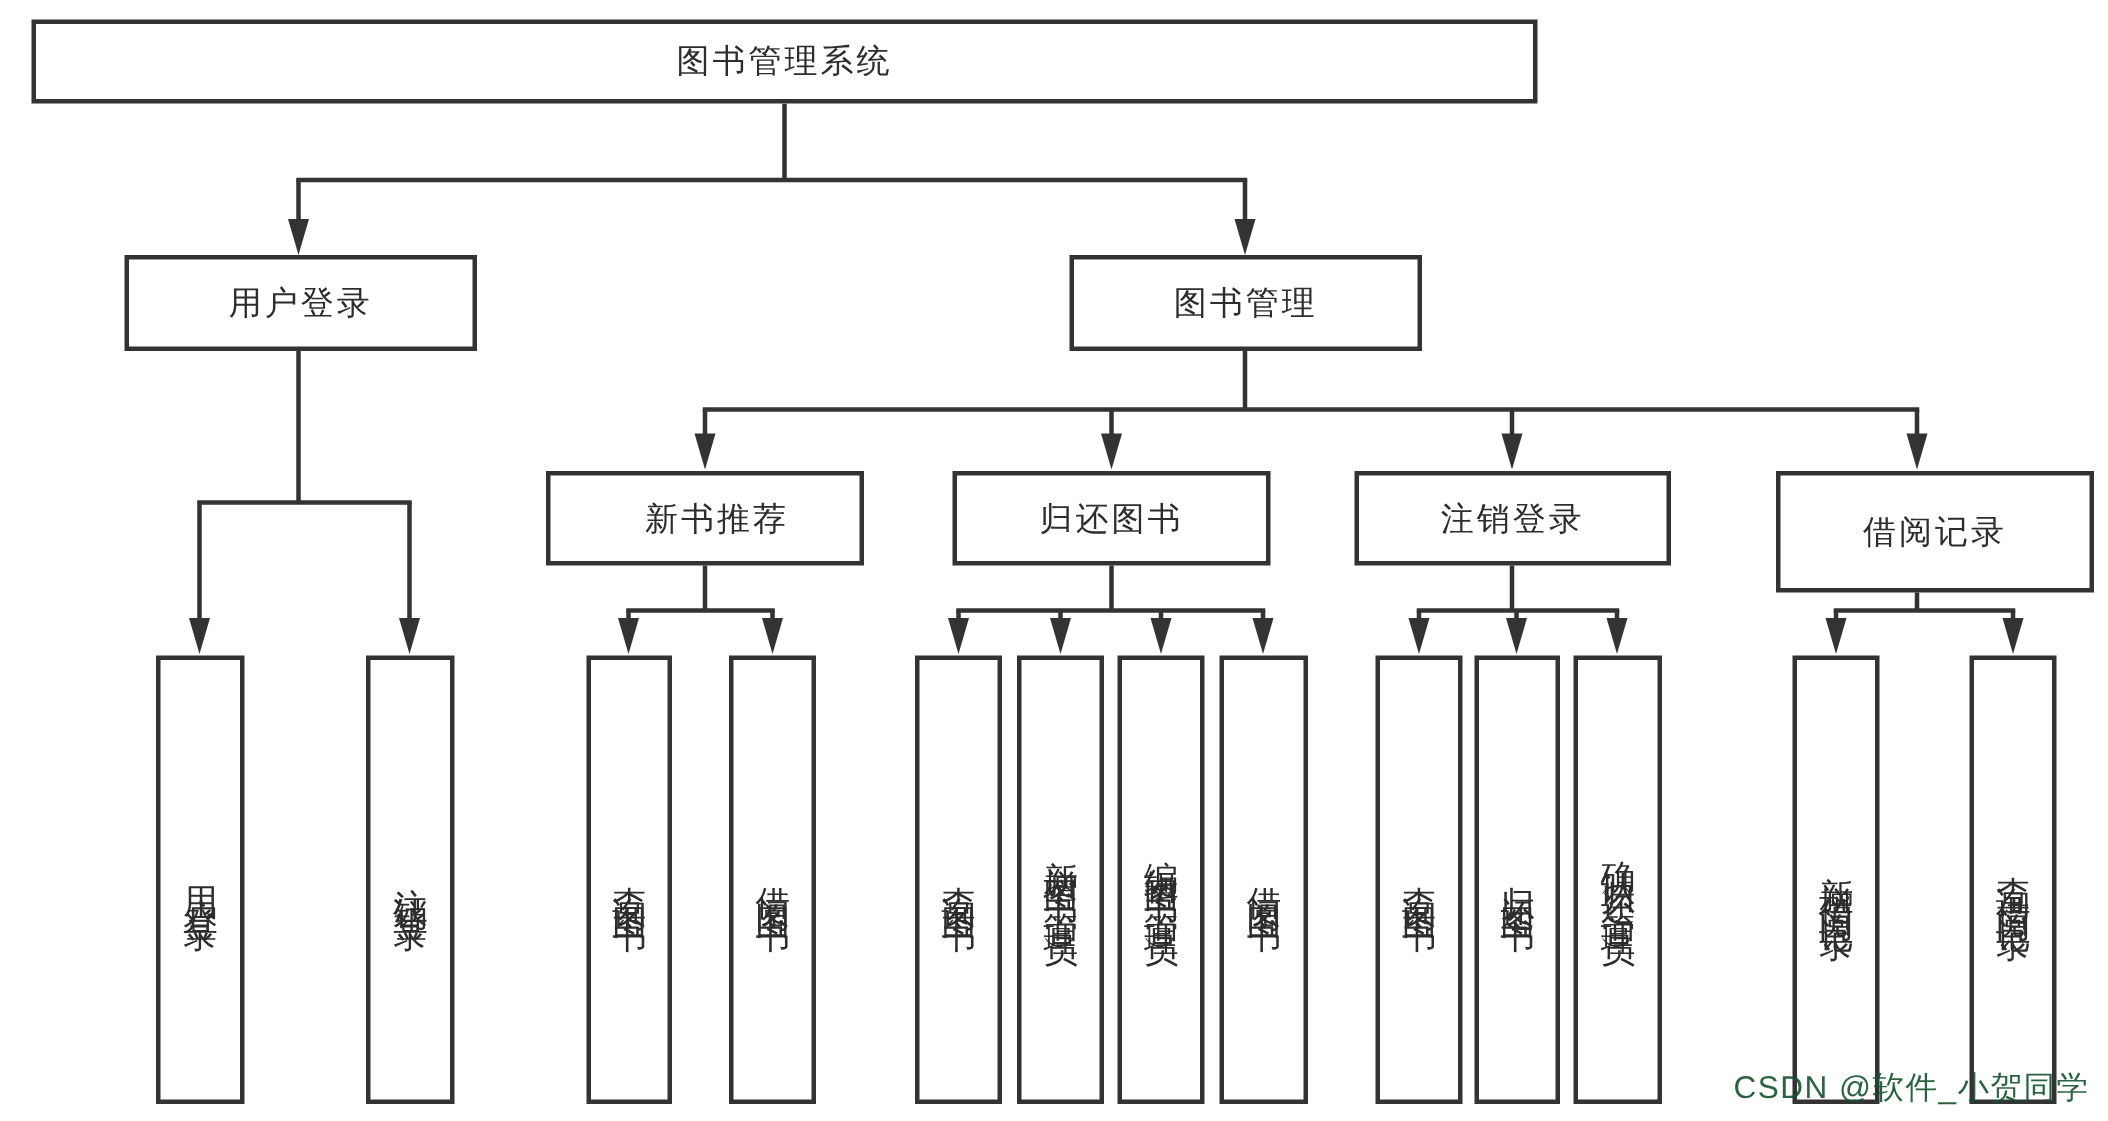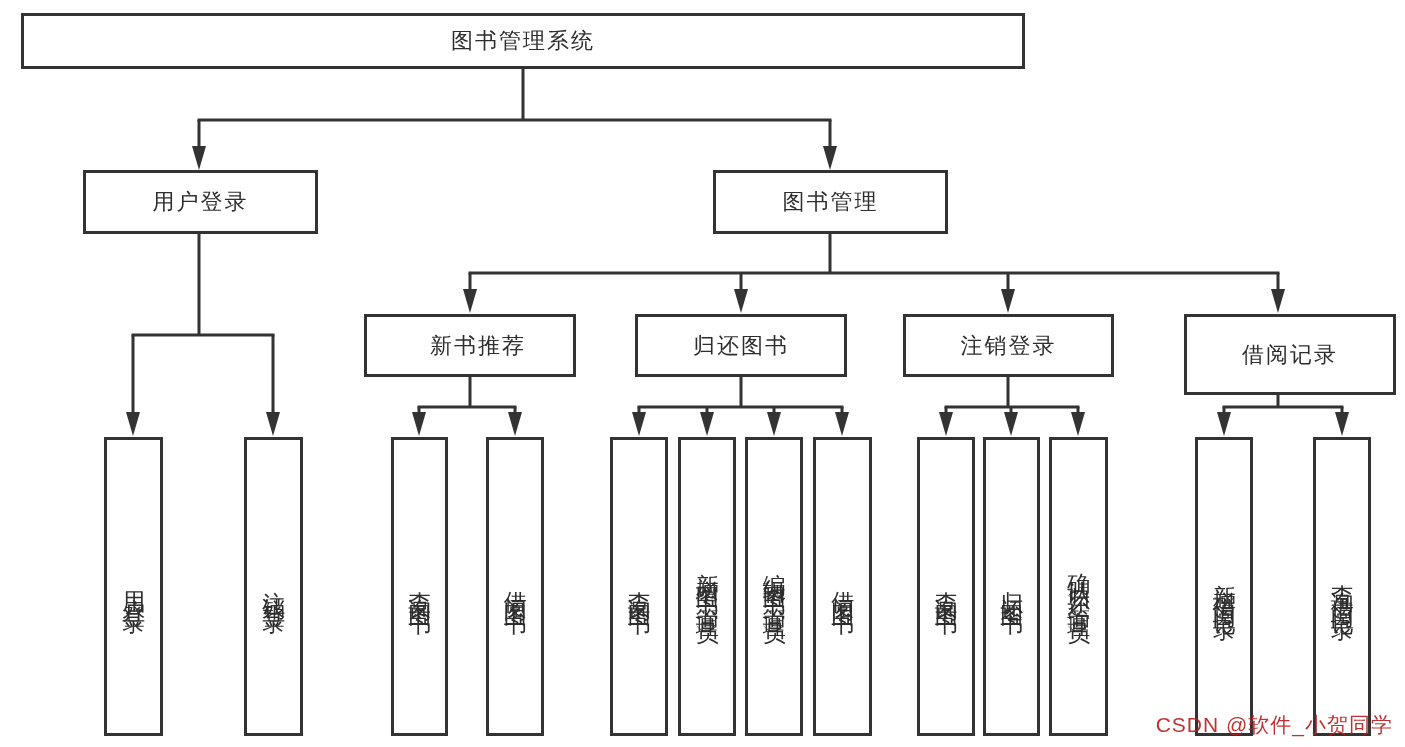--- a/index.html
+++ b/index.html
@@ -38,21 +38,21 @@
     font-size: 23px;
     letter-spacing: 7px;
     line-height: 1.1;
     white-space: nowrap;
   }
   .watermark {
     position: absolute;
     right: 12px;
     bottom: 8px;
     font-size: 21px;
-    color: #b91c1c;
+    color: #14532d;
     opacity: 0.9;
     letter-spacing: 1px;
     z-index: 3;
     white-space: nowrap;
   }
 </style>
 </head>
 <body>
 
 <div id="stage">

